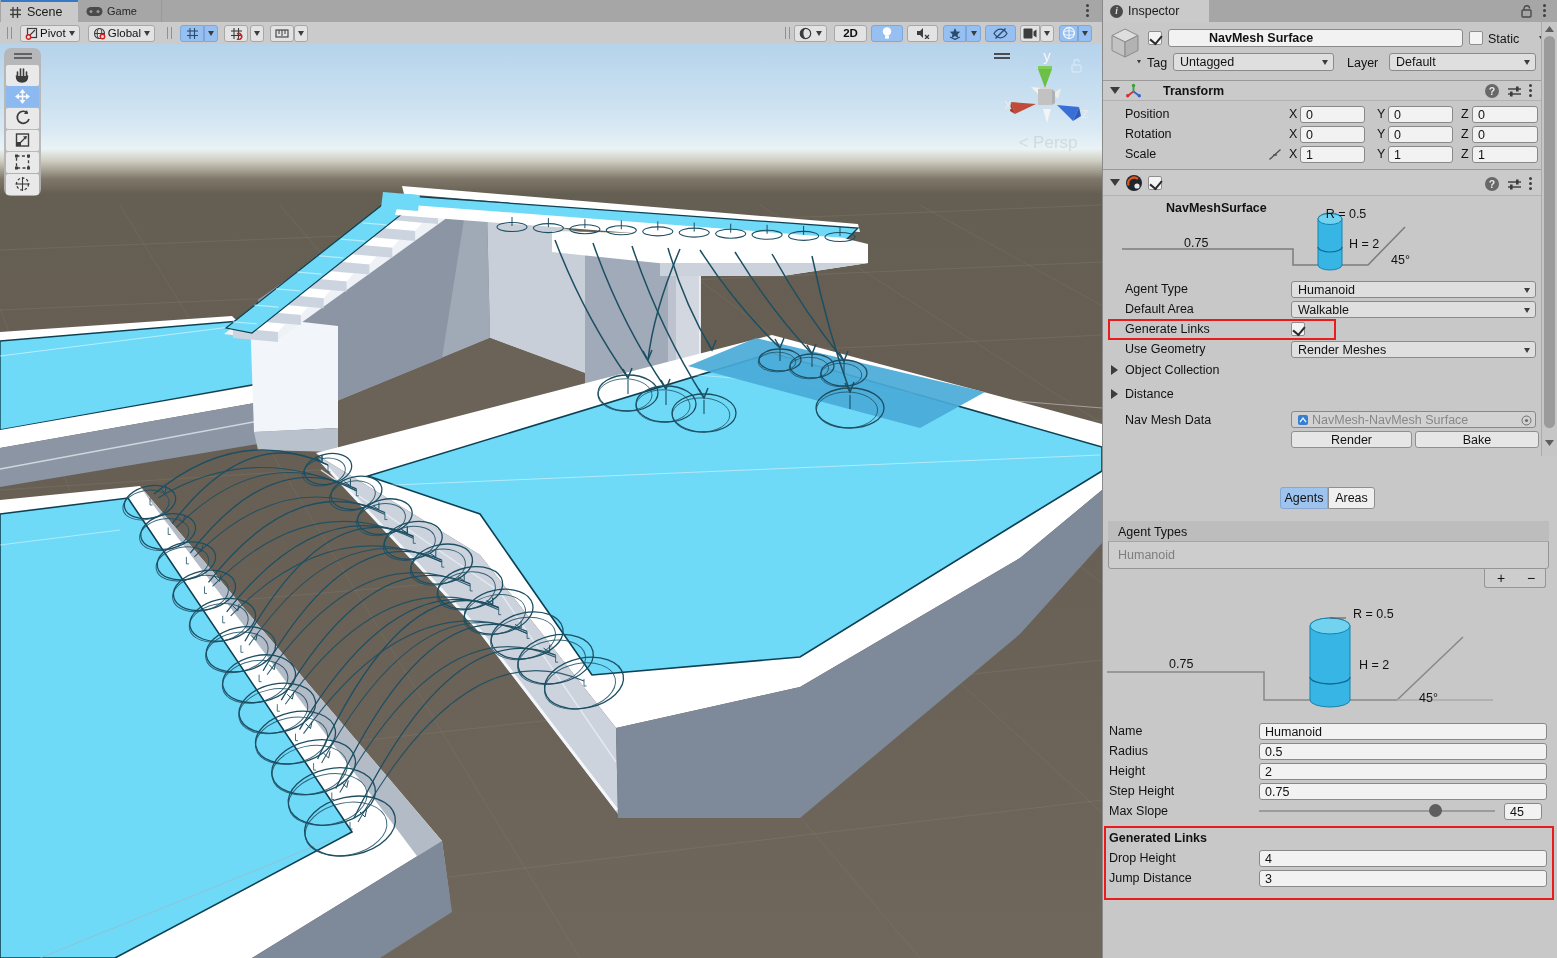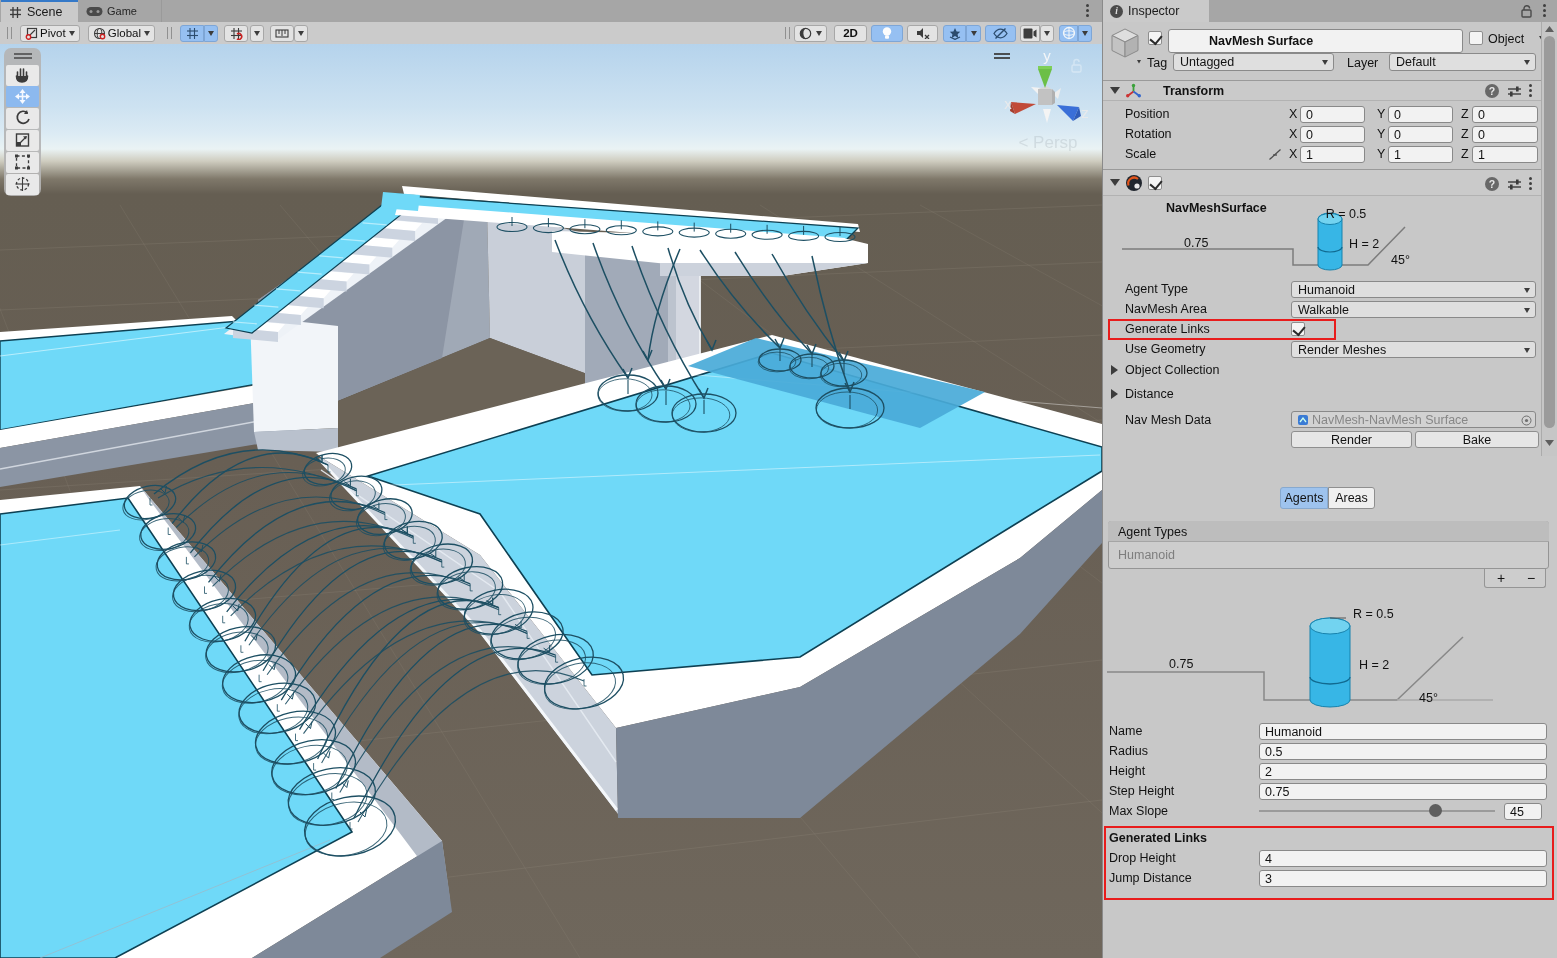--- a/index.html
+++ b/index.html
@@ -543,23 +543,23 @@
           <i></i>
         </span>
 </div>
 <svg class="abs" style="left:6px;top:26px" width="34" height="38">
         <polygon points="16,3 29,9.5 16,16 3,9.5" fill="#dedede" stroke="#8a8a8a" stroke-width="1"></polygon>
         <polygon points="3,9.5 16,16 16,31 3,24.5" fill="#c3c3c3" stroke="#8a8a8a" stroke-width="1"></polygon>
         <polygon points="29,9.5 16,16 16,31 29,24.5" fill="#b2b2b2" stroke="#8a8a8a" stroke-width="1"></polygon>
         <path d="M28,34 l4,0 l-2,3.5 Z" fill="#3c3c3c"></path>
       </svg>
 <span class="chk on" style="left:45px;top:31px;"></span>
-<div class="field" style="left:65px;top:29px;width:295px;height:24px;font-weight:bold;padding-left:40px;">NavMesh Surface</div>
+<div class="field" style="left:65px;top:29px;width:295px;height:18px;font-weight:bold;padding-left:40px;">NavMesh Surface</div>
 <span class="chk" style="left:366px;top:31px;"></span>
-<span class="lbl" style="left:385px;top:32px;">Object</span>
+<span class="lbl" style="left:385px;top:32px;">Static</span>
 <span class="caret abs" style="left:436px;top:36px;"></span>
 <span class="lbl" style="left:44px;top:56px;">Tag</span>
 <div class="dd" style="left:70px;top:53px;width:161px;height:18px;">Untagged<span class="caret"></span></div>
 <span class="lbl" style="left:244px;top:56px;">Layer</span>
 <div class="dd" style="left:286px;top:53px;width:147px;height:18px;">Default<span class="caret"></span></div>
 <div class="hdr" style="top:80px;height:21px;"></div>
 <span class="fold" style="left:7px;top:87px;"></span>
 <svg class="abs" style="left:22px;top:83px" width="17" height="17">
         <line x1="8.5" y1="8.5" x2="8.5" y2="2" stroke="#3aa13a" stroke-width="1.8"></line>
         <line x1="8.5" y1="8.5" x2="2.5" y2="13" stroke="#c33" stroke-width="1.8"></line>
@@ -637,21 +637,21 @@
         <path d="M215,23 a12,6 0 0 1 24,0 V69 a12,5 0 0 1 -24,0 Z" fill="#37b6e6" stroke="#1682ad" stroke-width="1"></path>
         <ellipse cx="227" cy="23" rx="12" ry="5.5" fill="#72d3f0" stroke="#1682ad" stroke-width="1"></ellipse>
         <path d="M215,51 a12,5 0 0 0 24,0" fill="none" stroke="#116a90" stroke-width="1.2"></path>
         <text x="243" y="22" font-size="12.5" fill="#121212" text-anchor="middle" font-family="Liberation Sans">R = 0.5</text>
         <text x="246" y="52" font-size="12.5" fill="#121212" font-family="Liberation Sans">H = 2</text>
         <text x="81" y="51" font-size="12.5" fill="#121212" font-family="Liberation Sans">0.75</text>
         <text x="288" y="68" font-size="12.5" fill="#121212" font-family="Liberation Sans">45°</text>
       </svg>
 <span class="lbl" style="left:22px;top:282px;">Agent Type</span>
       <div class="dd" style="left:188px;top:281px;width:245px;height:17px;">Humanoid<span class="caret"></span></div>
-<span class="lbl" style="left:22px;top:302px;">NavMesh Area</span>
+<span class="lbl" style="left:22px;top:302px;">Default Area</span>
       <div class="dd" style="left:188px;top:301px;width:245px;height:17px;">Walkable<span class="caret"></span></div>
 <span class="lbl" style="left:22px;top:322px;">Generate Links</span>
 <span class="chk on" style="left:188px;top:322px;"></span>
 <div class="redbox" style="left:4.5px;top:318.5px;width:228px;height:21px;"></div>
 <span class="lbl" style="left:22px;top:342px;">Use Geometry</span>
       <div class="dd" style="left:188px;top:341px;width:245px;height:17px;">Render Meshes<span class="caret"></span></div>
 <span class="fold r" style="left:8px;top:365px;"></span>
 <span class="lbl" style="left:22px;top:363px;">Object Collection</span>
 <span class="fold r" style="left:8px;top:389px;"></span>
 <span class="lbl" style="left:22px;top:387px;">Distance</span>

